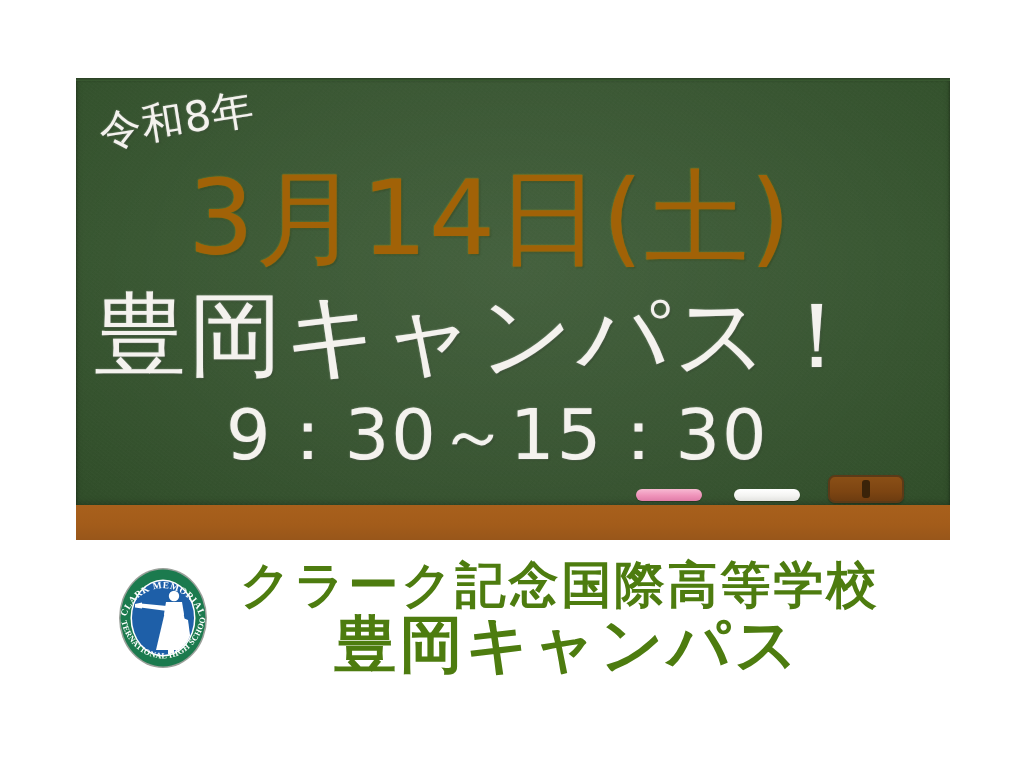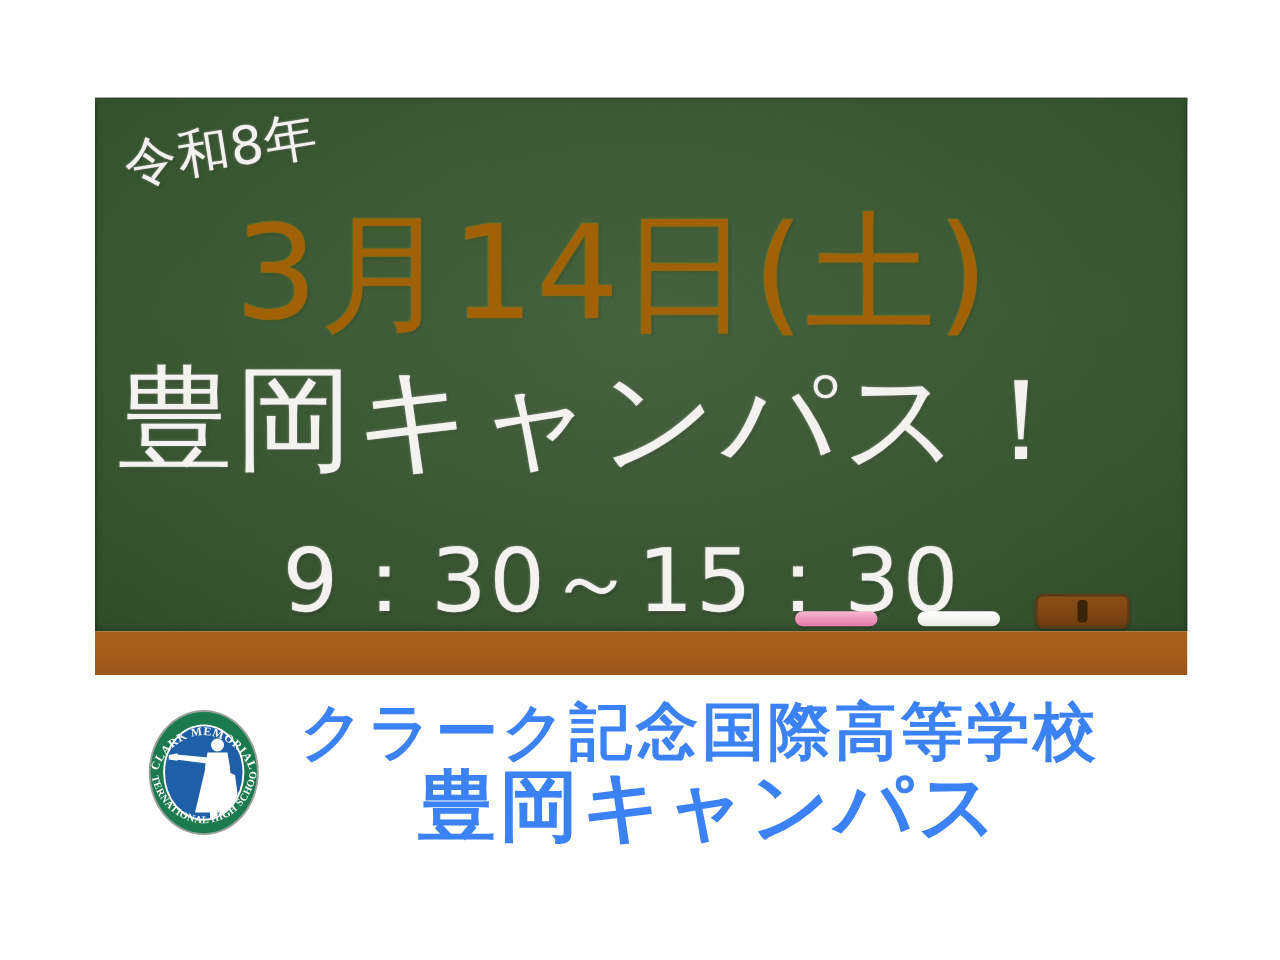--- a/index.html
+++ b/index.html
@@ -118,21 +118,20 @@
     font-size: 92px;
     font-weight: 400;
     letter-spacing: 0.035em;
   }
   #line-time {
     left: 150px;
     top: 311px;
     font-size: 70px;
     font-weight: 400;
     letter-spacing: 0.03em;
-    margin-top: 30px;
   }
 
   
   .chalk-stick {
     position: absolute;
     height: 12px;
     border-radius: 6px;
   }
   #chalk-pink {
     left: 560px;
@@ -184,21 +183,21 @@
   }
   .logo-wrap {
     position: relative;
     width: 118px;
     height: 128px;
     flex: 0 0 auto;
   }
   .school-name {
     flex: 1 1 auto;
     margin-left: 18px;
-    color: #3b82f6;
+    color: #4d7c0f;
     font-family: "DejaVu Sans", "Liberation Sans", sans-serif;
     font-weight: bold;
     line-height: 1.08;
   }
   #school-line1 {
     font-size: 50px;
     letter-spacing: 0.06em;
     white-space: nowrap;
   }
   #school-line2 {

